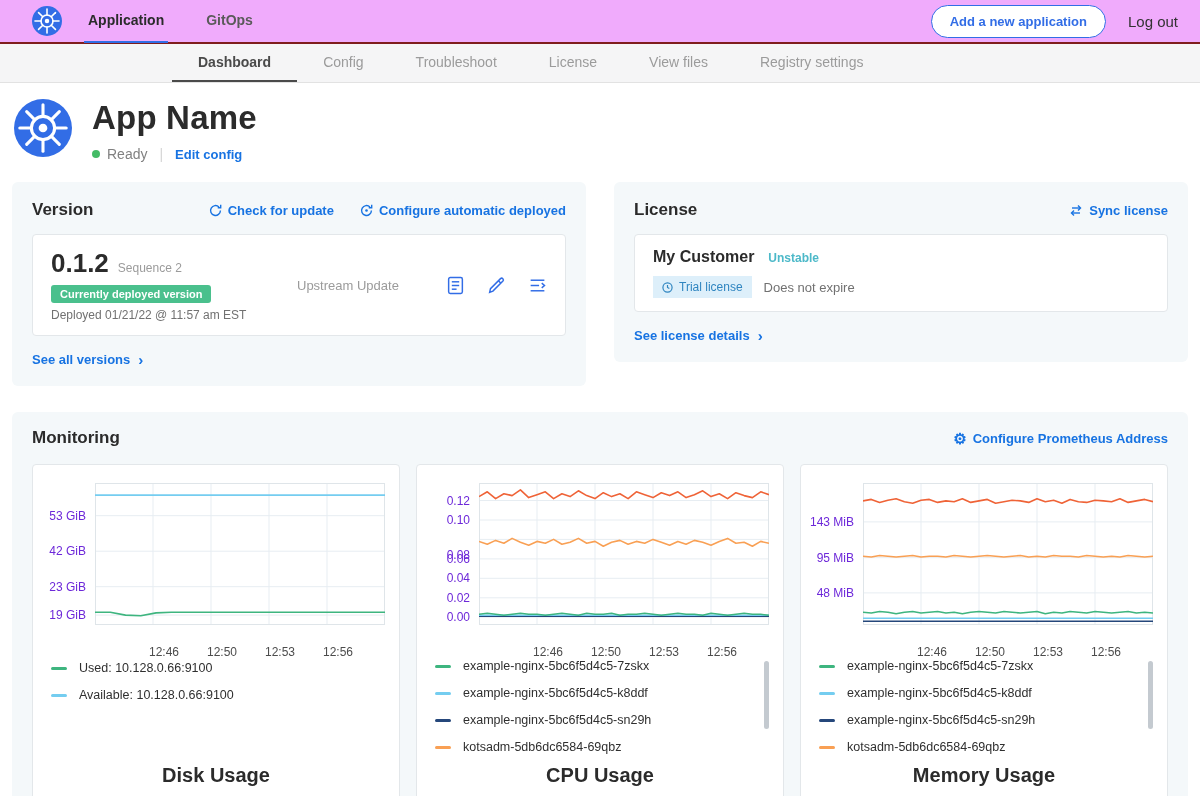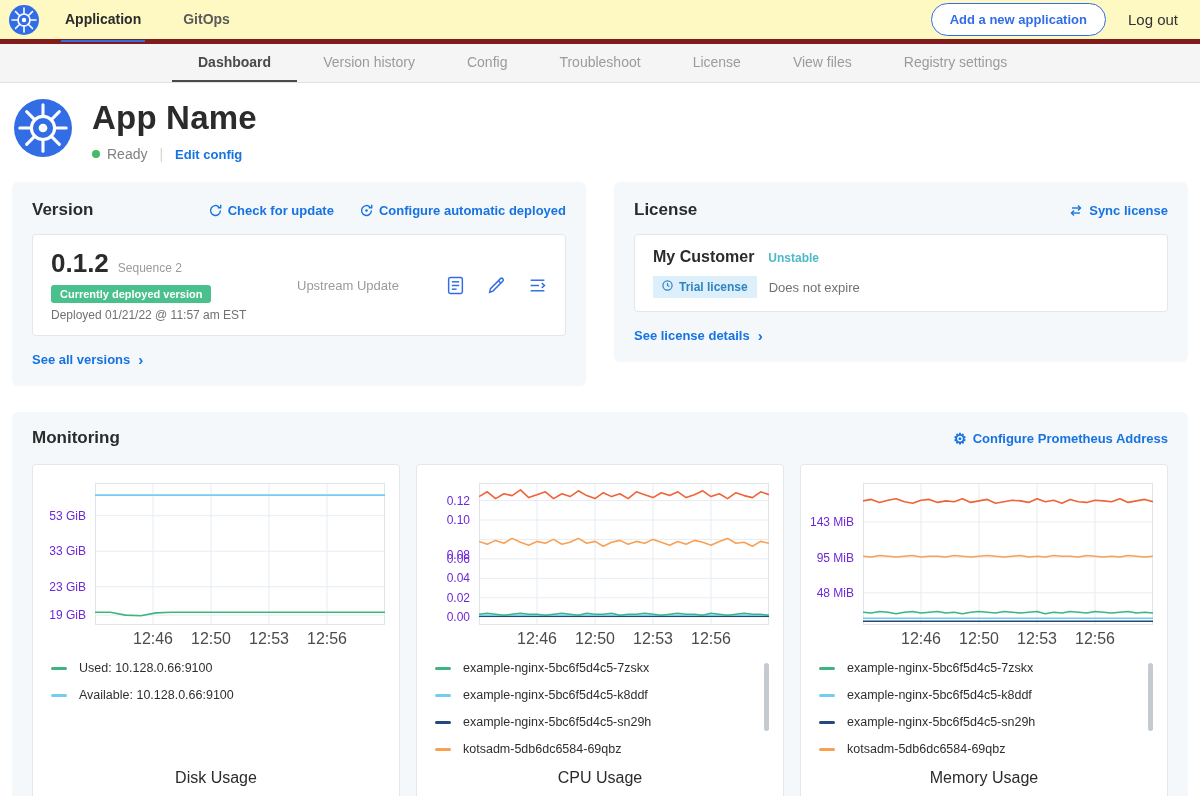--- a/index.html
+++ b/index.html
@@ -6,22 +6,22 @@
   html,body { width:1200px; height:796px; }
   body {
     font-family: "Liberation Sans", sans-serif;
     background: #ffffff;
     color: #323232;
     overflow: hidden;
   }
   
   .topnav {
     height: 44px; display: flex; align-items: center;
-    padding: 0 22px 0 9px; background: #fef9c3;
-    border-bottom: 5px solid #7f1d1d;
+    padding: 0 22px 0 32px; background: #f0abfc;
+    border-bottom: 2px solid #7f1d1d;
   }
   .topnav .logo { width: 30px; height: 30px; margin-right: 22px; display:block; }
   .topnav-tab {
     height: 44px; display: flex; align-items: center;
     padding: 0 4px; margin-right: 34px;
     font-size: 14px; font-weight: 700; color: #5a5a5a;
     border-bottom: 2px solid transparent; cursor: pointer;
   }
   .topnav-tab.active { color: #2b2b2b; border-bottom-color: #326de6; }
   .topnav-right { margin-left: auto; display: flex; align-items: center; gap: 22px; }
@@ -81,45 +81,45 @@
   .upstream { font-size: 13px; color: #9b9b9b; margin-left: 28px; }
   .ver-icons { margin-left: auto; display: flex; align-items: center; gap: 22px; }
   .ver-icons .icon-btn { cursor: pointer; display: flex; }
   .see-link { margin-top: 14px; }
 
   .lic-row1 { display: flex; align-items: baseline; }
   .customer-name { font-size: 16px; font-weight: 700; color: #2b2b2b; }
   .channel { font-size: 12px; color: #4db9c9; margin-left: 14px; font-weight: 700; }
   .lic-row2 { display: flex; align-items: center; margin-top: 10px; }
   .trial-badge {
-    display: inline-flex; align-items: flex-start; gap: 6px;
-    background: #ddeffa; color: #2f85c0; font-size: 12px; font-weight: 700;
+    display: inline-flex; align-items: center; gap: 6px;
+    background: #ddeffa; color: #2f85c0; font-size: 12px; font-weight: 400;
     padding: 4px 9px; border-radius: 0;
   }
   .expiry { font-size: 13px; color: #717171; margin-left: 12px; }
 
   
   .monitoring-panel { margin: 26px 12px 0; background: #f4f8fa; border-radius: 6px; padding: 16px 20px 22px; }
   .gear-glyph { font-size: 15px; line-height: 1; }
   .charts-row { display: flex; gap: 16px; margin-top: 16px; }
   .chart-card {
     flex: 1; background: #fff; border: 1px solid #e3e7ea; border-radius: 4px;
     padding: 14px 14px 12px; height: 338px; display: flex; flex-direction: column;
   }
   .plot-wrap { display: flex; margin-top: 4px; }
   .y-gutter { width: 48px; position: relative; height: 142px; }
   .y-gutter span { position: absolute; right: 9px; transform: translateY(-50%); font-size: 12px; color: #6d28d9; white-space: nowrap; }
   .plot { flex: 1; height: 142px; position: relative; }
   .x-row { margin-left: 48px; position: relative; height: 22px; }
-  .x-row span { position: absolute; top: 5px; transform: translateX(-50%); font-size: 16px; color: #4c4c4c; }
+  .x-row span { position: absolute; top: 20px; transform: translateX(-50%); font-size: 12px; color: #4c4c4c; margin-left: 11px; }
   .legend { position: relative; margin: 14px 0 0 4px; display: flex; flex-direction: column; gap: 13px; padding-right: 12px; }
   .legend-item { display: flex; align-items: center; gap: 12px; font-size: 12.5px; color: #2f2f2f; }
   .swatch { width: 16px; height: 3px; border-radius: 2px; flex: none; }
   .legend-scrollbar { position: absolute; right: 0; top: 2px; width: 5px; height: 68px; border-radius: 3px; background: #c4cad0; }
-  .chart-title { margin-top: auto; text-align: center; font-size: 16px; font-weight: 400; color: #2b2b2b; padding: 10px 0 2px; }
+  .chart-title { margin-top: auto; text-align: center; font-size: 20px; font-weight: 700; color: #2b2b2b; padding: 10px 0 2px; }
 
   .icon-blue { color: #1773e2; display: inline-flex; }
 </style>
 </head>
 <body>
 
 <div class="topnav">
   <span>
     <svg class="logo" viewBox="0 0 32 32">
       <circle cx="16" cy="16" r="16" fill="#326de6"></circle>
@@ -144,21 +144,20 @@
     <span>GitOps</span>
   </div>
   <div class="topnav-right">
     <button class="add-app-btn">Add a new application</button>
     <span class="logout">Log out</span>
   </div>
 </div>
 
 <div class="subnav">
   <div class="subnav-tab active">Dashboard</div>
-  <div class="subnav-tab">Version history</div>
   <div class="subnav-tab">Config</div>
   <div class="subnav-tab">Troubleshoot</div>
   <div class="subnav-tab">License</div>
   <div class="subnav-tab">View files</div>
   <div class="subnav-tab">Registry settings</div>
 </div>
 
 <div class="app-header">
   <span>
     <svg class="app-logo" viewBox="0 0 32 32">
@@ -317,21 +316,21 @@
       </span>
     </div>
   </div>
 
   <div class="charts-row">
 
     <div class="chart-card">
       <div class="plot-wrap">
         <div class="y-gutter">
             <span style="top: 32.66px;">53 GiB</span>
-            <span style="top: 68.16px;">33 GiB</span>
+            <span style="top: 68.16px;">42 GiB</span>
             <span style="top: 103.66px;">23 GiB</span>
             <span style="top: 132.06px;">19 GiB</span>
           </div>
         <div class="plot">
             <svg width="290" height="142" style="display:block">
               <rect x="0.5" y="0.5" width="289" height="141" fill="none" stroke="#dfe5e9"></rect>
               <line x1="1" y1="32.7" x2="289" y2="32.7" stroke="#e7edf2"></line>
               <line x1="1" y1="68.2" x2="289" y2="68.2" stroke="#e7edf2"></line>
               <line x1="1" y1="103.7" x2="289" y2="103.7" stroke="#e7edf2"></line>
               <line x1="1" y1="132.1" x2="289" y2="132.1" stroke="#e7edf2"></line>

